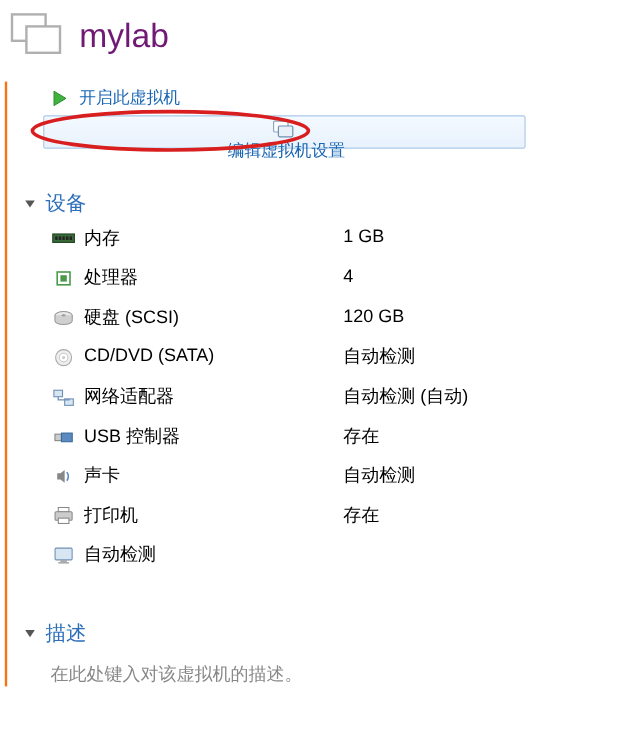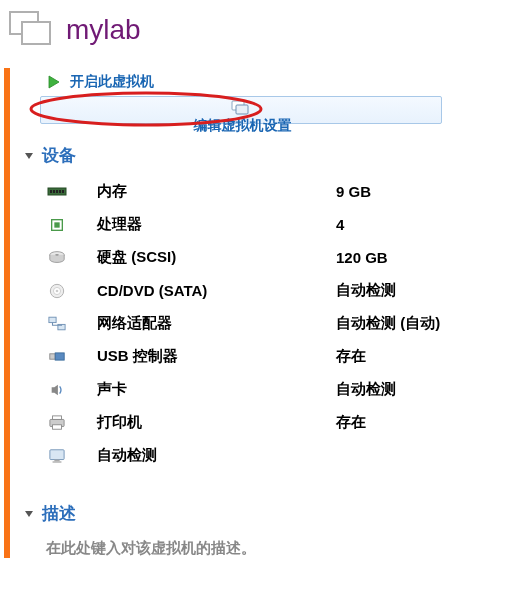--- a/index.html
+++ b/index.html
@@ -23,23 +23,22 @@
       margin-right: 10px;
       flex-shrink: 0;
     }
     .header .title {
       font-size: 28px;
       color: #701a75;
       font-weight: 400;
     }
     .content {
       padding: 0 0 0 14px;
-      border-left: 6px solid #f97316;
+      border-left: 2px solid #f97316;
       margin-left: 4px;
-      font-weight: bold;
     }
     .action-list {
       padding: 0 0 20px 20px;
     }
     .action-item {
       display: flex;
       align-items: center;
       height: 28px;
       cursor: pointer;
       position: relative;
@@ -68,20 +67,21 @@
     .ellipse-highlight {
       position: absolute;
       left: -14px;
       top: -8px;
       width: 238px;
       height: 40px;
       pointer-events: none;
       z-index: 5;
     }
     .section {
+      margin-top: 14px;
     }
     .section-header {
       display: flex;
       align-items: center;
       margin-bottom: 8px;
       cursor: pointer;
     }
     .section-header .arrow {
       width: 14px;
       display: inline-flex;
@@ -89,24 +89,22 @@
     }
     .section-header .label {
       font-size: 17px;
       color: #2d6fbb;
     }
     .device-table {
       padding-left: 22px;
     }
     .device-row {
       display: flex;
-      align-items: center;
       height: 33px;
       cursor: pointer;
-      gap: 23px;
     }
     .device-row .icon {
       width: 22px;
       height: 20px;
       margin-right: 6px;
       display: inline-flex;
       align-items: center;
       justify-content: center;
       flex-shrink: 0;
     }
@@ -181,21 +179,21 @@
           <svg viewBox="0 0 20 14" width="20" height="14">
             <rect x="1" y="3" width="18" height="7" fill="#3a6a3a" stroke="#254a25"></rect>
             <rect x="3" y="5" width="2" height="3" fill="#222"></rect>
               <rect x="6" y="5" width="2" height="3" fill="#222"></rect>
             <rect x="9" y="5" width="2" height="3" fill="#222"></rect>
               <rect x="12" y="5" width="2" height="3" fill="#222"></rect>
             <rect x="15" y="5" width="2" height="3" fill="#222"></rect>
           </svg>
         </span>
         <span class="name">内存</span>
-        <span class="value">9 GB</span>
+        <span class="value">1 GB</span>
       </div>
 
       <div class="device-row">
         <span class="icon">
           <svg viewBox="0 0 18 18" width="16" height="16">
             <rect x="3" y="3" width="12" height="12" fill="#fff" stroke="#4a9a4a" stroke-width="1.5"></rect>
             <rect x="6" y="6" width="6" height="6" fill="#4a9a4a"></rect>
           </svg>
         </span>
         <span class="name">处理器</span>

